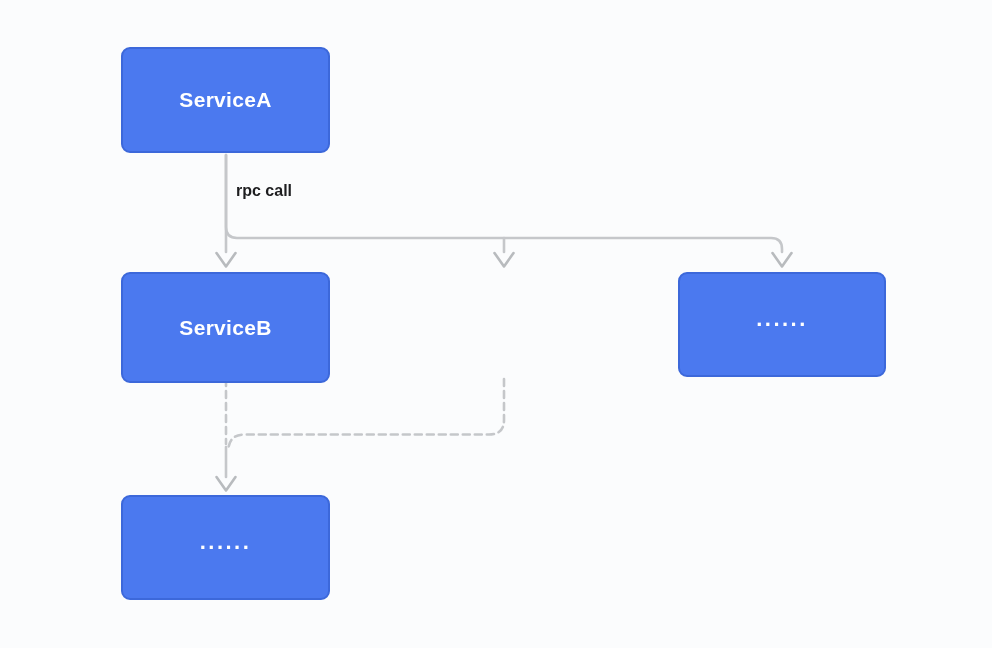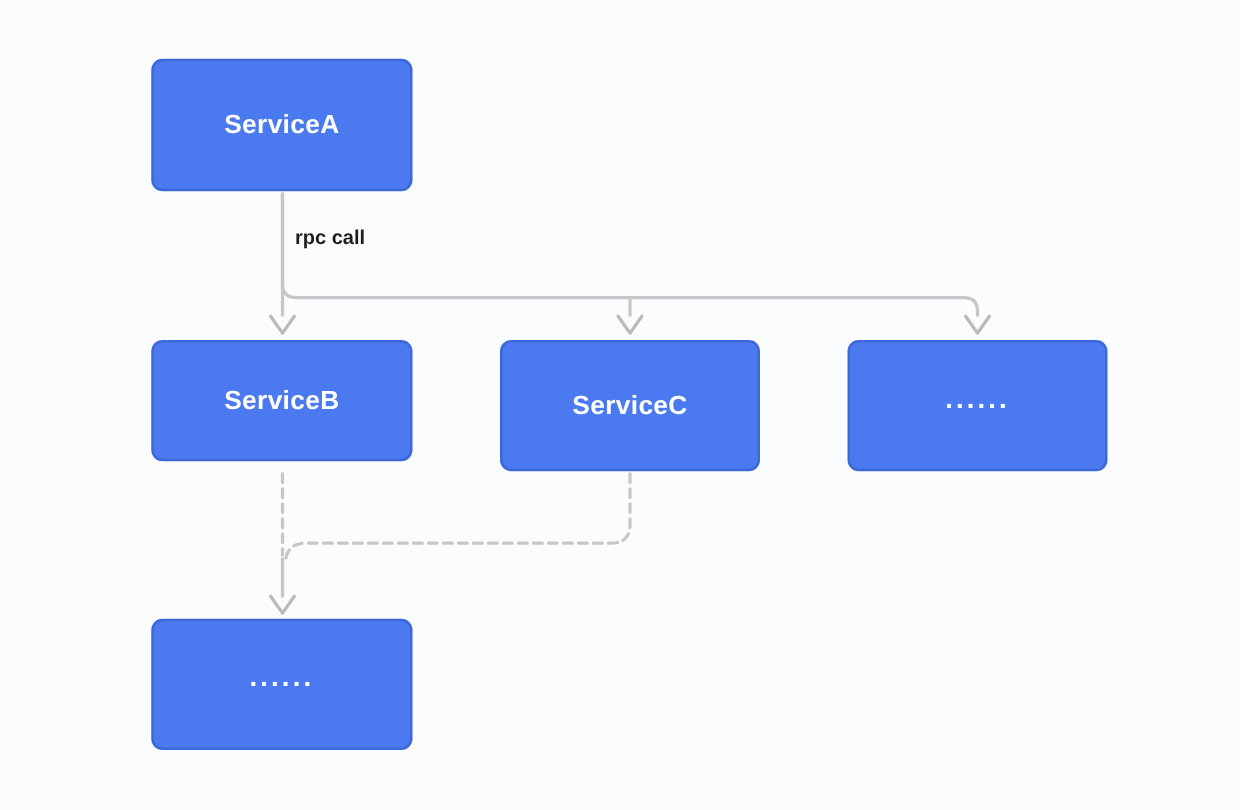--- a/index.html
+++ b/index.html
@@ -52,21 +52,21 @@
     border-radius: 9px;
     display: flex;
     align-items: center;
     justify-content: center;
     color: var(--node-text);
     font-size: 21px;
     font-weight: bold;
     letter-spacing: 0.3px;
   }
   .node-a { left: 121px; top: 47px;  width: 209px; height: 106px; }
-  .node-b { left: 121px; top: 272px; width: 209px; height: 97px; }
+  .node-b { left: 121px; top: 272px; width: 209px; height: 111px; }
   .node-c { left: 400px; top: 272px; width: 208px; height: 105px; }
   .node-more-mid    { left: 678px; top: 272px; width: 208px; height: 105px; }
   .node-more-bottom { left: 121px; top: 495px; width: 209px; height: 105px; }
   .dots-label {
     font-size: 22px;
     letter-spacing: 2.5px;
     transform: translateY(-6px);
   }
   .edge-label {
     position: absolute;
@@ -102,23 +102,20 @@
   </svg>
 
   <div class="node node-a">
     <span>ServiceA</span>
   </div>
 
   <div class="node node-b">
     <span>ServiceB</span>
   </div>
 
-  <div class="node node-c">
-    <span>ServiceC</span>
-  </div>
 
   <div class="node node-more-mid">
     <span class="dots-label">......</span>
   </div>
 
   <div class="node node-more-bottom">
     <span class="dots-label">......</span>
   </div>
 
   <div class="edge-label">rpc call</div>

